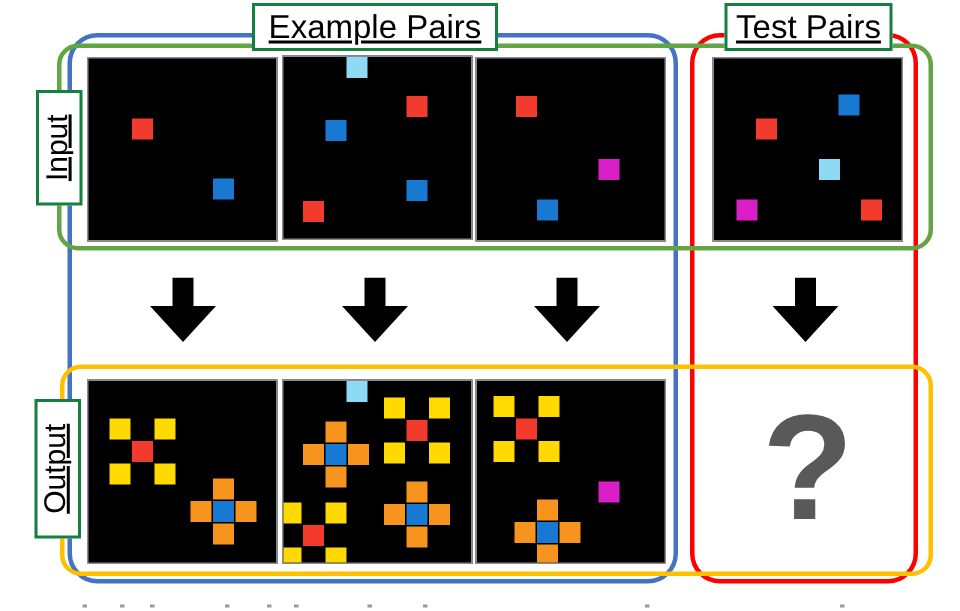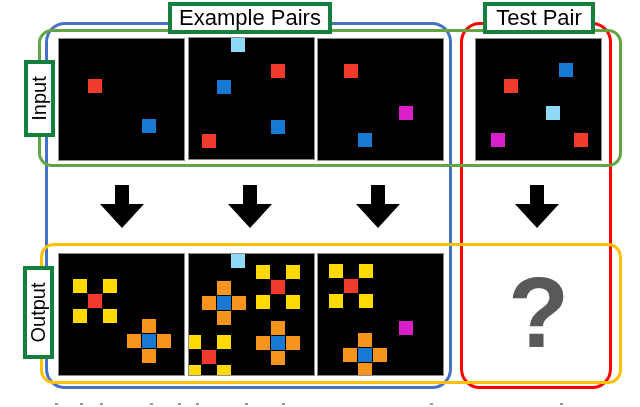--- a/index.html
+++ b/index.html
@@ -9,22 +9,22 @@
   }
   
   .outline{position:absolute;box-sizing:border-box;background:transparent;border-radius:16px;}
   .outline.blue  {left:45px; top:22px; width:407px;height:367px;border:3px solid #4472c4;border-radius:20px;}
   .outline.red   {left:460px;top:22px; width:152px;height:367px;border:3px solid #ff0000;border-radius:20px;}
   .outline.green {left:38px; top:29px; width:584px;height:138px;border:3px solid #63a544;border-radius:14px;}
   .outline.gold  {left:40px; top:243px;width:582px;height:141px;border:3px solid #ffc000;border-radius:14px;}
 
   
   .plate{
-    position:absolute;box-sizing:border-box;background:#ffffff;border:4px solid #15803d;
-    display:flex;align-items:center;justify-content:center;color:#000;z-index:5;
+    position:absolute;box-sizing:border-box;background:#ffffff;border:2px solid #15803d;
+    display:flex;align-items:center;justify-content:center;color:#000;z-index:5;text-decoration:underline;
   }
   .plate.top{height:32px;font-size:22px;line-height:1;}
   .plate.example{left:168px;top:2px;width:164px;}
   .plate.test   {left:483px;top:2px;width:112px;}
   .plate.side{width:31px;font-size:20px;}
   .plate.input {left:24px;top:60px; height:77px;}
   .plate.output{left:23px;top:266px;height:93px;}
   .vtext{transform:rotate(-90deg);white-space:nowrap;}
 
   
@@ -67,21 +67,21 @@
 
   <div class="outline blue"></div>
   <div class="outline red"></div>
   <div class="outline green"></div>
   <div class="outline gold"></div>
 
   <div class="plate top example">
     <span>Example Pairs</span>
   </div>
   <div class="plate top test">
-    <span>Test Pair</span>
+    <span>Test Pairs</span>
   </div>
 
   <div class="plate side input">
     <span class="vtext">Input</span>
   </div>
   <div class="plate side output">
     <span class="vtext">Output</span>
   </div>
 
   <div class="grid g-in1">

